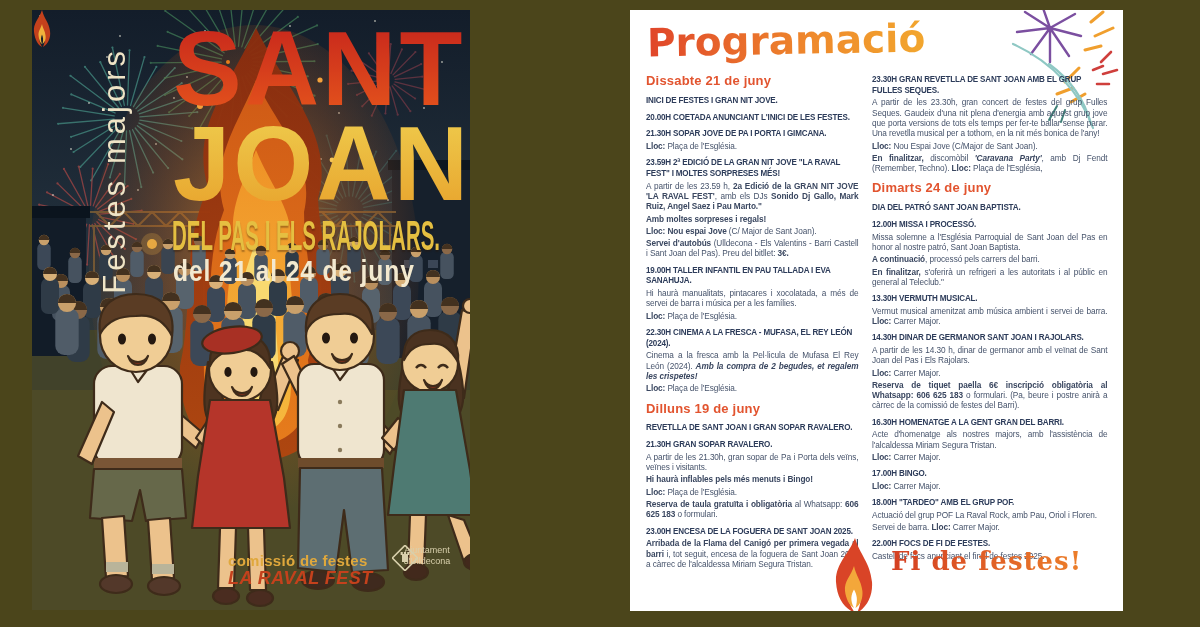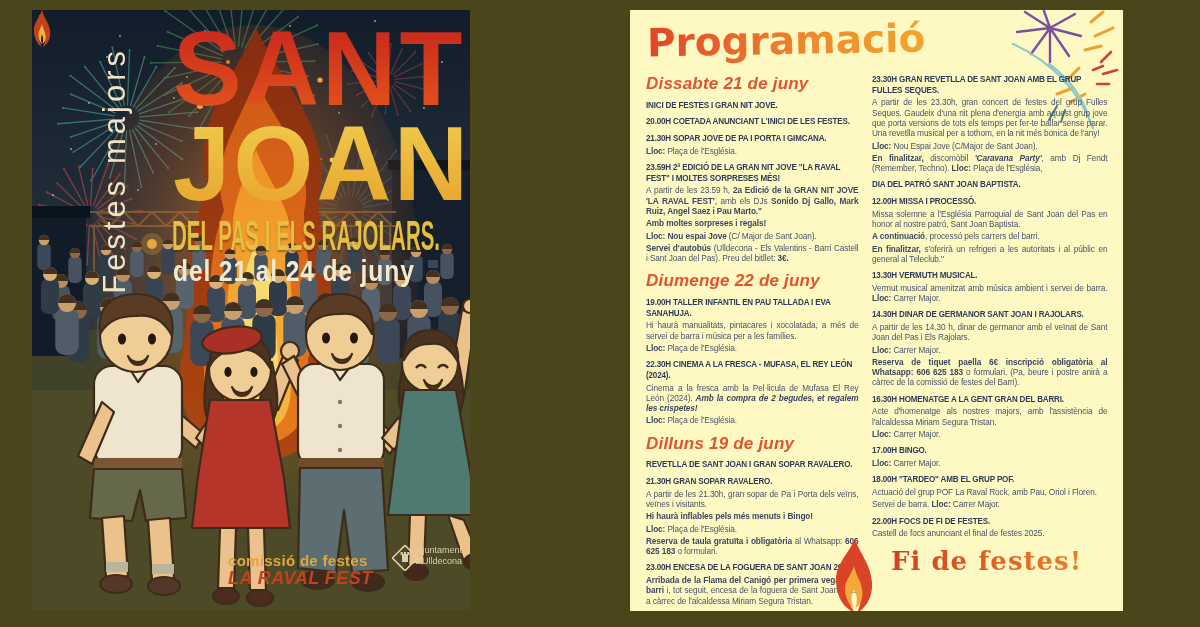--- a/index.html
+++ b/index.html
@@ -44,46 +44,46 @@
   }
   .dates{
     position:absolute;left:141px;top:247px;
     font-size:29px;font-weight:700;line-height:1;color:#f3e9cf;
     letter-spacing:1px;transform:scaleX(0.85);transform-origin:left top;white-space:nowrap;
   }
   .logo-raval{position:absolute;left:196px;top:543px;line-height:1;}
   .logo-raval .l1{display:block;font-size:15px;font-weight:700;color:#e0a83c;letter-spacing:.3px;}
   .logo-raval .l2{display:block;font-size:18px;font-weight:800;font-style:italic;color:#c4411c;letter-spacing:.5px;margin-top:1px;}
   .logo-flame{position:absolute;left:176px;top:538px;}
-  .logo-aj{position:absolute;left:360px;top:535px;width:70px;text-align:right;color:#d9d0ac;line-height:1.25;}
+  .logo-aj{position:absolute;left:360px;top:535px;width:70px;text-align:center;color:#d9d0ac;line-height:1.25;}
   .logo-aj .crest{font-size:15px;display:block;}
   .logo-aj .t{font-size:9px;display:block;}
   
   .page{
     position:absolute;left:630px;top:10px;width:493px;height:601px;
-    background:#fef9c3;overflow:hidden;
+    background:#ffffff;overflow:hidden;
   }
   .prog-title{
     position:absolute;left:17px;top:8px;
     font-family:"DejaVu Sans", sans-serif;
     font-size:39px;font-weight:800;letter-spacing:0px;
     background:linear-gradient(90deg,#e0452a,#ef8a2c 60%,#f2a62e);
     -webkit-background-clip:text;background-clip:text;color:transparent;
     transform:rotate(-1deg);
   }
   .fw{position:absolute;right:0;top:0;}
   .cols{
     position:absolute;left:16px;top:62px;width:462px;bottom:0;
     display:flex;gap:13px;
   }
   .col{overflow:hidden;}
   .col1{width:213px;}
   .col2{width:236px;}
   .day{
-    font-size:17px;font-weight:700;font-style:italic;color:#e2542f;
+    font-size:13px;font-weight:700;color:#e2542f;
     margin:8px 0 3px;line-height:1.15;letter-spacing:.2px;
   }
   .col > .day:first-child{margin-top:2px;}
   .col > .etitle:first-child{margin-top:2px;}
   .etitle{
     font-size:9.6px;font-weight:700;color:#2d3c5a;line-height:1.12;
     margin:6px 0 1px;letter-spacing:-0.2px;
     transform:scaleX(0.84);transform-origin:left top;width:119%;
   }
   .para{
@@ -807,21 +807,20 @@
         <h2 class="day">Dissabte 21 de juny</h2>
         <h3 class="etitle">INICI DE FESTES I GRAN NIT JOVE.</h3>
         <h3 class="etitle">20.00H COETADA ANUNCIANT L'INICI DE LES FESTES.</h3>
         <h3 class="etitle">21.30H SOPAR JOVE DE PA I PORTA I GIMCANA.</h3>
         <p class="para"><b>Lloc:</b><span> Plaça de l'Església.</span></p>
         <h3 class="etitle">23.59H 2ª EDICIÓ DE LA GRAN NIT JOVE "LA RAVAL FEST" I MOLTES SORPRESES MÉS!</h3>
         <p class="para"><span>A partir de les 23.59 h, </span><b>2a Edició de la GRAN NIT JOVE 'LA RAVAL FEST'</b><span>, amb els DJs </span><b>Sonido Dj Gallo, Mark Ruiz, Angel Saez i Pau Marto."</b></p>
         <p class="para"><b>Amb moltes sorpreses i regals!</b></p>
         <p class="para"><b>Lloc: Nou espai Jove</b><span> (C/ Major de Sant Joan).</span></p>
         <p class="para"><b>Servei d'autobús</b><span> (Ulldecona - Els Valentins - Barri Castell i Sant Joan del Pas). Preu del bitllet: </span><b>3€.</b></p>
-        <h2 class="day">Diumenge 22 de juny</h2>
         <h3 class="etitle">19.00H TALLER INFANTIL EN PAU TALLADA I EVA SANAHUJA.</h3>
         <p class="para"><span>Hi haurà manualitats, pintacares i xocolatada, a més de servei de barra i música per a les famílies.</span></p>
         <p class="para"><b>Lloc:</b><span> Plaça de l'Església.</span></p>
         <h3 class="etitle">22.30H CINEMA A LA FRESCA - MUFASA, EL REY LEÓN (2024).</h3>
         <p class="para"><span>Cinema a la fresca amb la Pel·licula de Mufasa El Rey León (2024). </span><b style="font-style: italic;">Amb la compra de 2 begudes, et regalem les crispetes!</b></p>
         <p class="para"><b>Lloc:</b><span> Plaça de l'Església.</span></p>
         <h2 class="day">Dilluns 19 de juny</h2>
         <h3 class="etitle">REVETLLA DE SANT JOAN I GRAN SOPAR RAVALERO.</h3>
         <h3 class="etitle">21.30H GRAN SOPAR RAVALERO.</h3>
         <p class="para"><span>A partir de les 21.30h, gran sopar de Pa i Porta dels veïns, veïnes i visitants.</span></p>
@@ -829,20 +828,21 @@
         <p class="para"><b>Lloc:</b><span> Plaça de l'Església.</span></p>
         <p class="para"><b>Reserva de taula gratuïta i obligatòria</b><span> al Whatsapp: </span><b>606 625 183</b><span> o formulari.</span></p>
         <h3 class="etitle">23.00H ENCESA DE LA FOGUERA DE SANT JOAN 2025.</h3>
         <p class="para"><b>Arribada de la Flama del Canigó per primera vegada al barri</b><span> i, tot seguit, encesa de la foguera de Sant Joan 2025 a càrrec de l'alcaldessa Miriam Segura Tristan.</span></p>
       </div>
     <div class="col col2" id="col-1">
         <h3 class="etitle">23.30H GRAN REVETLLA DE SANT JOAN AMB EL GRUP FULLES SEQUES.</h3>
         <p class="para"><span>A partir de les 23.30h, gran concert de festes del grup Fulles Seques. Gaudeix d'una nit plena d'energia amb aquest grup jove que porta versions de tots els temps per fer-te ballar sense parar. Una revetlla musical per a tothom, en la nit més bonica de l'any!</span></p>
         <p class="para"><b>Lloc:</b><span> Nou Espai Jove (C/Major de Sant Joan).</span></p>
         <p class="para"><b>En finalitzar,</b><span> discomòbil </span><b style="font-style: italic;">'Caravana Party'</b><span>, amb Dj Fendt (Remember, Techno). </span><b>Lloc:</b><span> Plaça de l'Església,</span></p>
+        <h2 class="day">Dimarts 24 de juny</h2>
         <h3 class="etitle">DIA DEL PATRÓ SANT JOAN BAPTISTA.</h3>
         <h3 class="etitle">12.00H MISSA I PROCESSÓ.</h3>
         <p class="para"><span>Missa solemne a l'Església Parroquial de Sant Joan del Pas en honor al nostre patró, Sant Joan Baptista.</span></p>
         <p class="para"><b>A continuació</b><span>, processó pels carrers del barri.</span></p>
         <p class="para"><b>En finalitzar,</b><span> s'oferirà un refrigeri a les autoritats i al públic en general al Teleclub."</span></p>
         <h3 class="etitle">13.30H VERMUTH  MUSICAL.</h3>
         <p class="para"><span>Vermut musical amenitzat amb música ambient i servei de barra. </span><b>Lloc:</b><span> Carrer Major.</span></p>
         <h3 class="etitle">14.30H DINAR DE GERMANOR SANT JOAN I RAJOLARS.</h3>
         <p class="para"><span>A partir de les 14.30 h, dinar de germanor amb el veïnat de Sant Joan del Pas i Els Rajolars.</span></p>
         <p class="para"><b>Lloc:</b><span> Carrer Major.</span></p>

